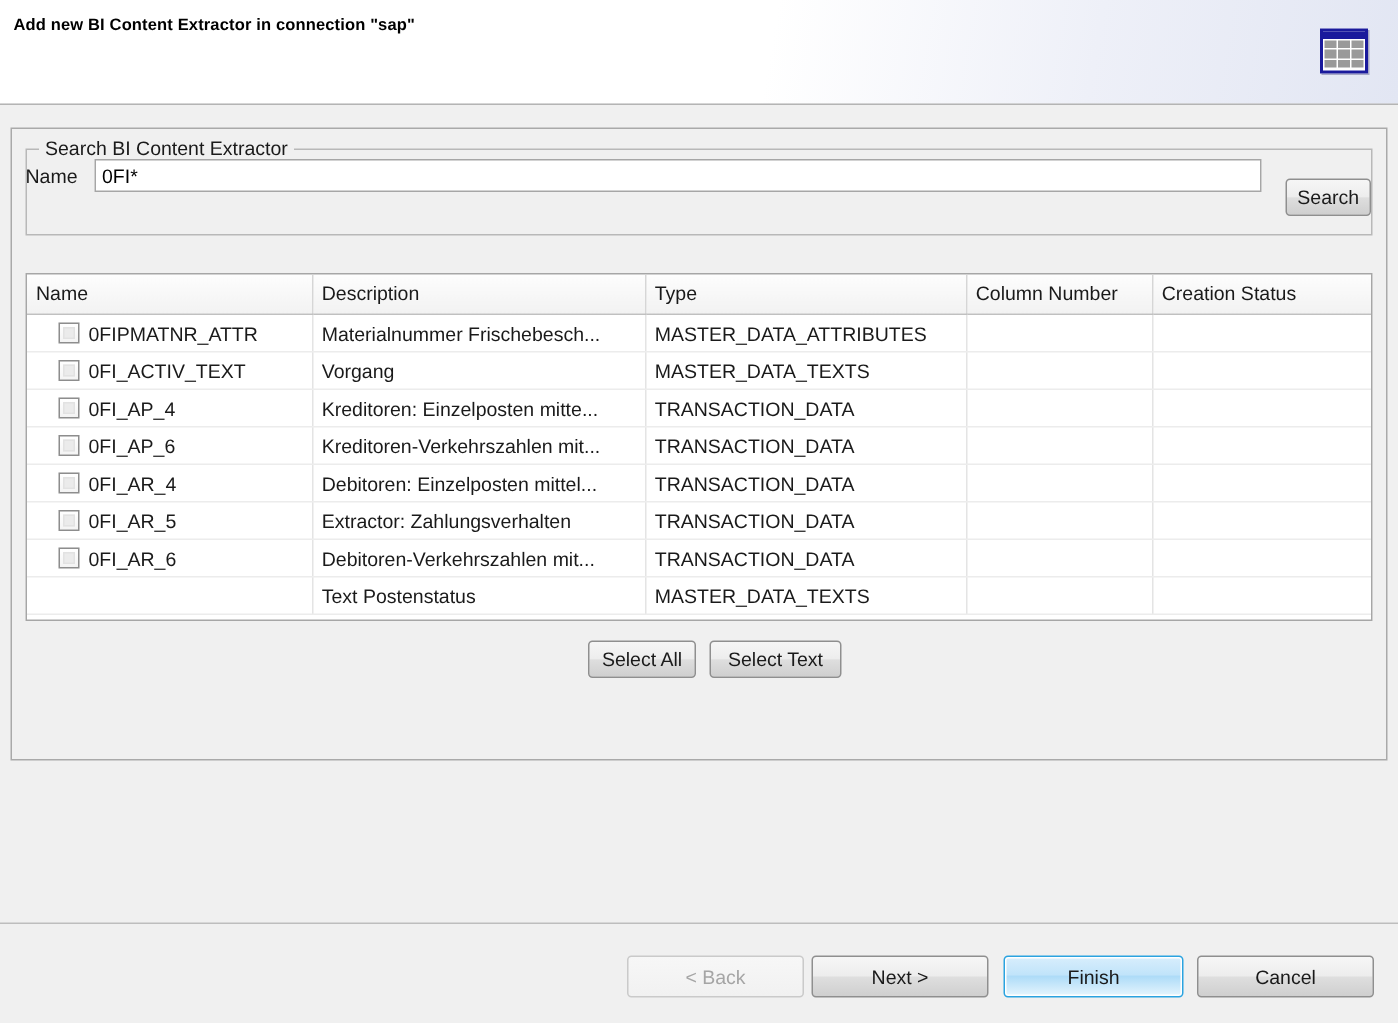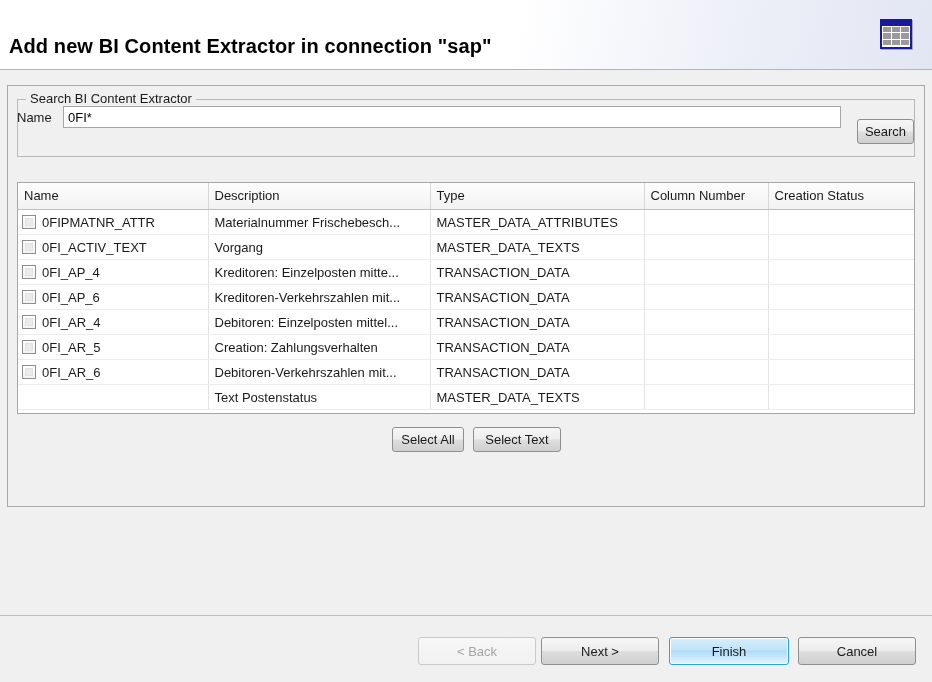--- a/index.html
+++ b/index.html
@@ -24,26 +24,25 @@
     left: 0; top: 0;
     width: 932px;
     height: 70px;
     background: linear-gradient(100deg, #ffffff 0%, #ffffff 55%, #eef0f8 78%, #e2e6f3 100%);
     border-bottom: 1px solid #b4b4b4;
     box-sizing: border-box;
   }
   .wizard-title {
     position: absolute;
     left: 9px; top: 11px;
-    font-size: 20px;
+    font-size: 11px;
     font-weight: bold;
     color: #000000;
     letter-spacing: 0.1px;
     white-space: nowrap;
-    margin-top: 24px;
   }
   .wizard-icon {
     position: absolute;
     right: 17px; top: 15px;
     width: 38px; height: 38px;
   }
   .wizard-icon .tbl {
     position: absolute;
     left: 3px; top: 4px;
     width: 32px; height: 30px;
@@ -174,21 +173,21 @@
     border-right: 1px solid #e4e4e4;
     border-bottom: 1px solid #ececec;
     padding: 0 0 0 6px;
     height: 24px;
     color: #1a1a1a;
     white-space: nowrap;
     overflow: hidden;
     text-overflow: clip;
     vertical-align: middle;
   }
-  table.grid td.c-name { padding-left: 4px; margin-top: 15px; }
+  table.grid td.c-name { padding-left: 21px; margin-top: 15px; }
   .cell-name {
     display: flex;
     align-items: center;
     gap: 6px;
   }
   .cbx {
     width: 14px; height: 14px;
     border: 1px solid #8d8d8d;
     background: linear-gradient(180deg, #ffffff 0%, #f3f3f3 100%);
     box-sizing: border-box;
@@ -366,21 +365,21 @@
             <td></td>
             <td></td>
           </tr>
           <tr>
             <td class="c-name">
               <div class="cell-name">
                 <span class="cbx unchecked"></span>
                 <span>0FI_AR_5</span>
               </div>
             </td>
-            <td>Creation: Zahlungsverhalten</td>
+            <td>Extractor: Zahlungsverhalten</td>
             <td>TRANSACTION_DATA</td>
             <td></td>
             <td></td>
           </tr>
           <tr>
             <td class="c-name">
               <div class="cell-name">
                 <span class="cbx unchecked"></span>
                 <span>0FI_AR_6</span>
               </div>

